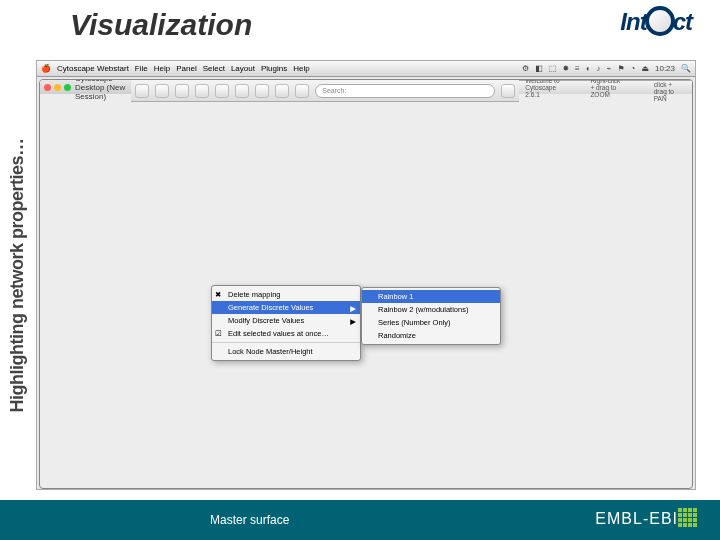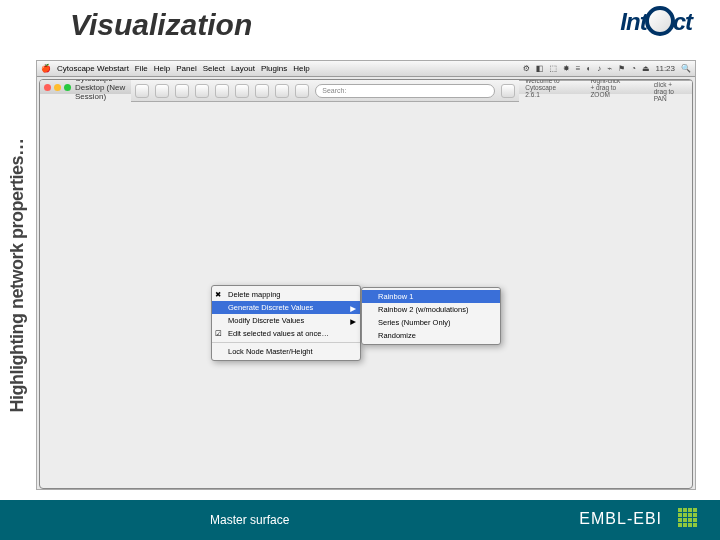--- a/index.html
+++ b/index.html
@@ -69,21 +69,21 @@
   .dp-head .mini { margin-left:auto; display:flex; gap:2px; }
   .dp-body { flex:1; background:#fff; margin:2px; border:1px solid #ccc; display:flex; }
   .dp-col { border-right:1px solid #ddd; padding:1px 4px; background:#eee; font-size:6.5px; }
   .dp-tabs { display:flex; gap:2px; padding:2px 4px; background:#e8e8e8; }
   .dp-tab { padding:1px 6px; background:linear-gradient(#b5cfff,#7a9fe0); border-radius:3px; color:#fff; font-size:6.5px; }
   .dp-tab.off { background:linear-gradient(#eee,#ccc); color:#555; }
   .statusbar { height:14px; background:linear-gradient(#f4f4f4,#d8d8d8); border-top:1px solid #aaa; display:flex; align-items:center; font-size:6.5px; padding:0 6px; gap:30px; color:#555; }
   
   .footer { position:absolute; left:0; bottom:0; width:100%; height:40px; background:#006273; display:flex; align-items:center; }
   .footer-left { color:#fff; font-size:12px; margin-left:210px; }
-  .ebi { position:absolute; right:20px; bottom:10px; color:#fff; font-size:16px; letter-spacing:1px; display:flex; align-items:center; gap:16px; }
+  .ebi { position:absolute; right:20px; bottom:10px; color:#fff; font-size:16px; letter-spacing:1px; display:flex; align-items:center; gap:0; }
   .ebi-dots { width:22px; height:22px; display:grid; grid-template-columns:repeat(4,4px); grid-template-rows:repeat(4,4px); gap:1px; }
   .ebi-dots i { background:#8fc73e; }
 </style>
 </head>
 <body>
 
 <div class="slide">
   <div class="title-area">
     <div class="title">Visualization</div>
     <div class="logo">Int<span class="ring"></span>ct</div>
@@ -109,21 +109,21 @@
         <span>◧</span>
         <span>⬚</span>
         <span>✸</span>
         <span>≡</span>
         <span>◐</span>
         <span>♪</span>
         <span>⌁</span>
         <span>⚑</span>
         <span>◔</span>
         <span>⏏</span>
-        <span>11:23</span>
+        <span>10:23</span>
         <span>🔍</span>
       </span>
     </div>
 
     <div class="desktop">
       <div class="window">
         <div class="titlebar">
           <span class="traffic">
               <span class="tr-r"></span>
               <span class="tr-y"></span>

